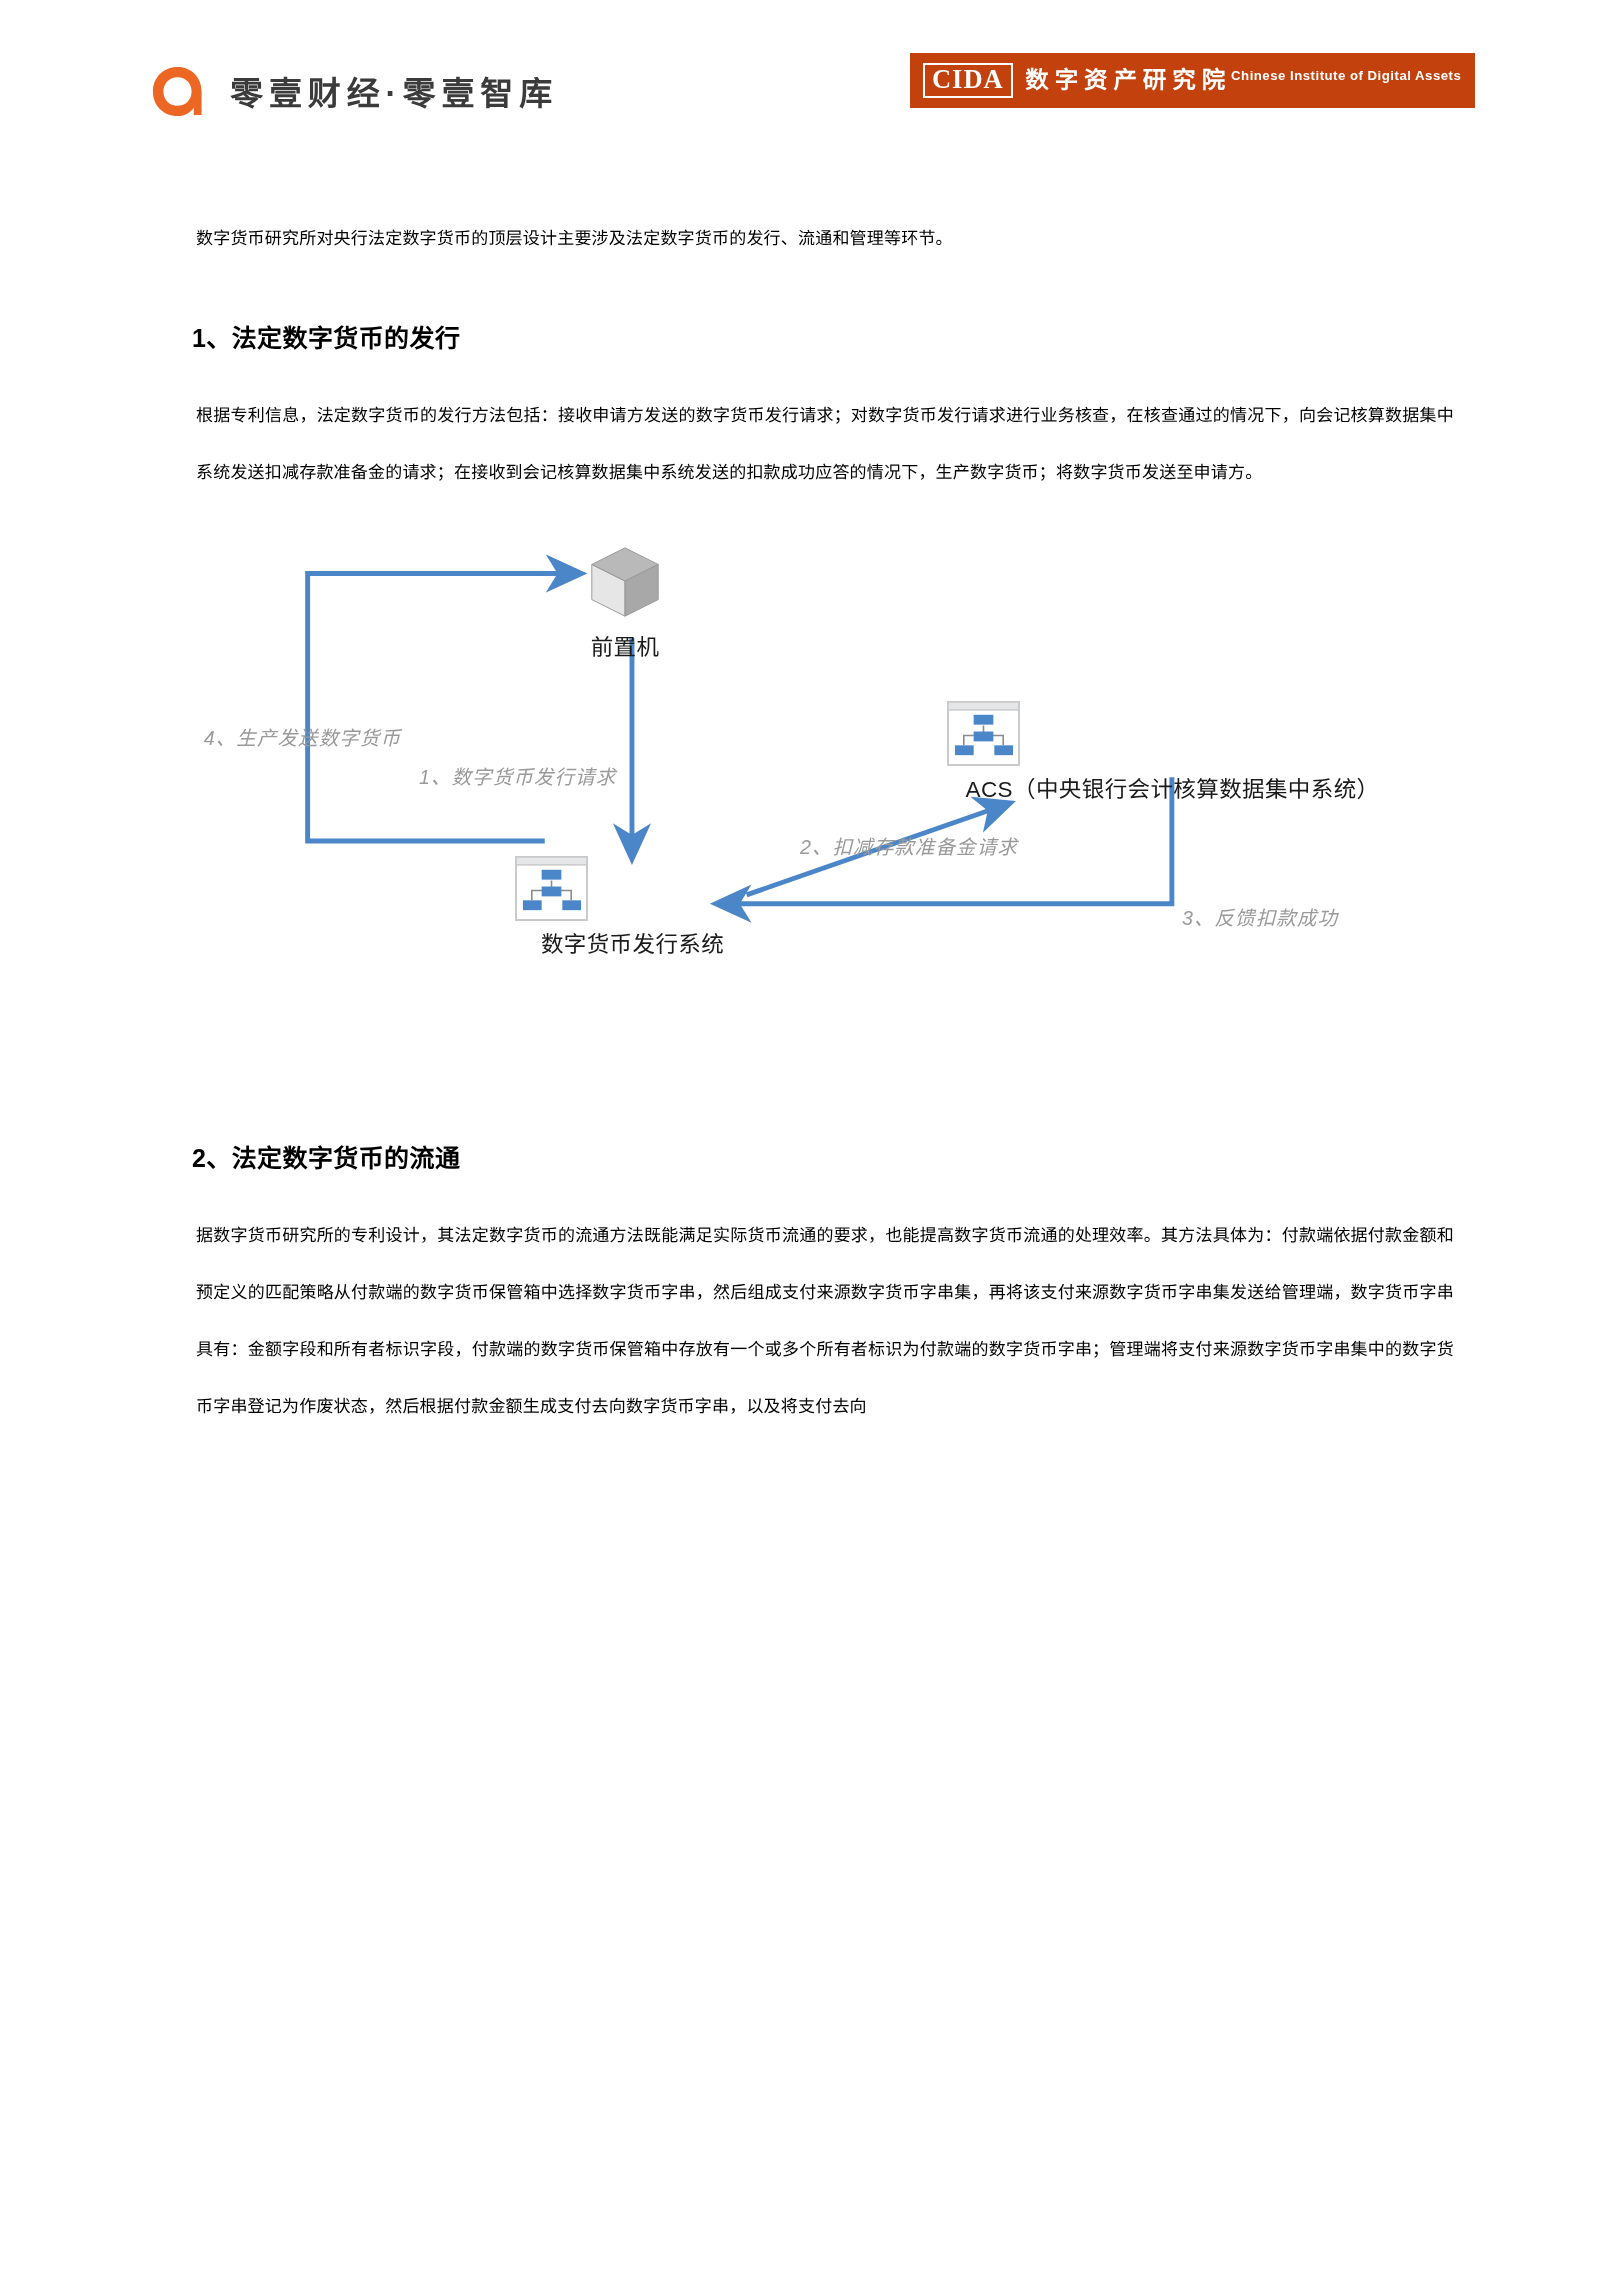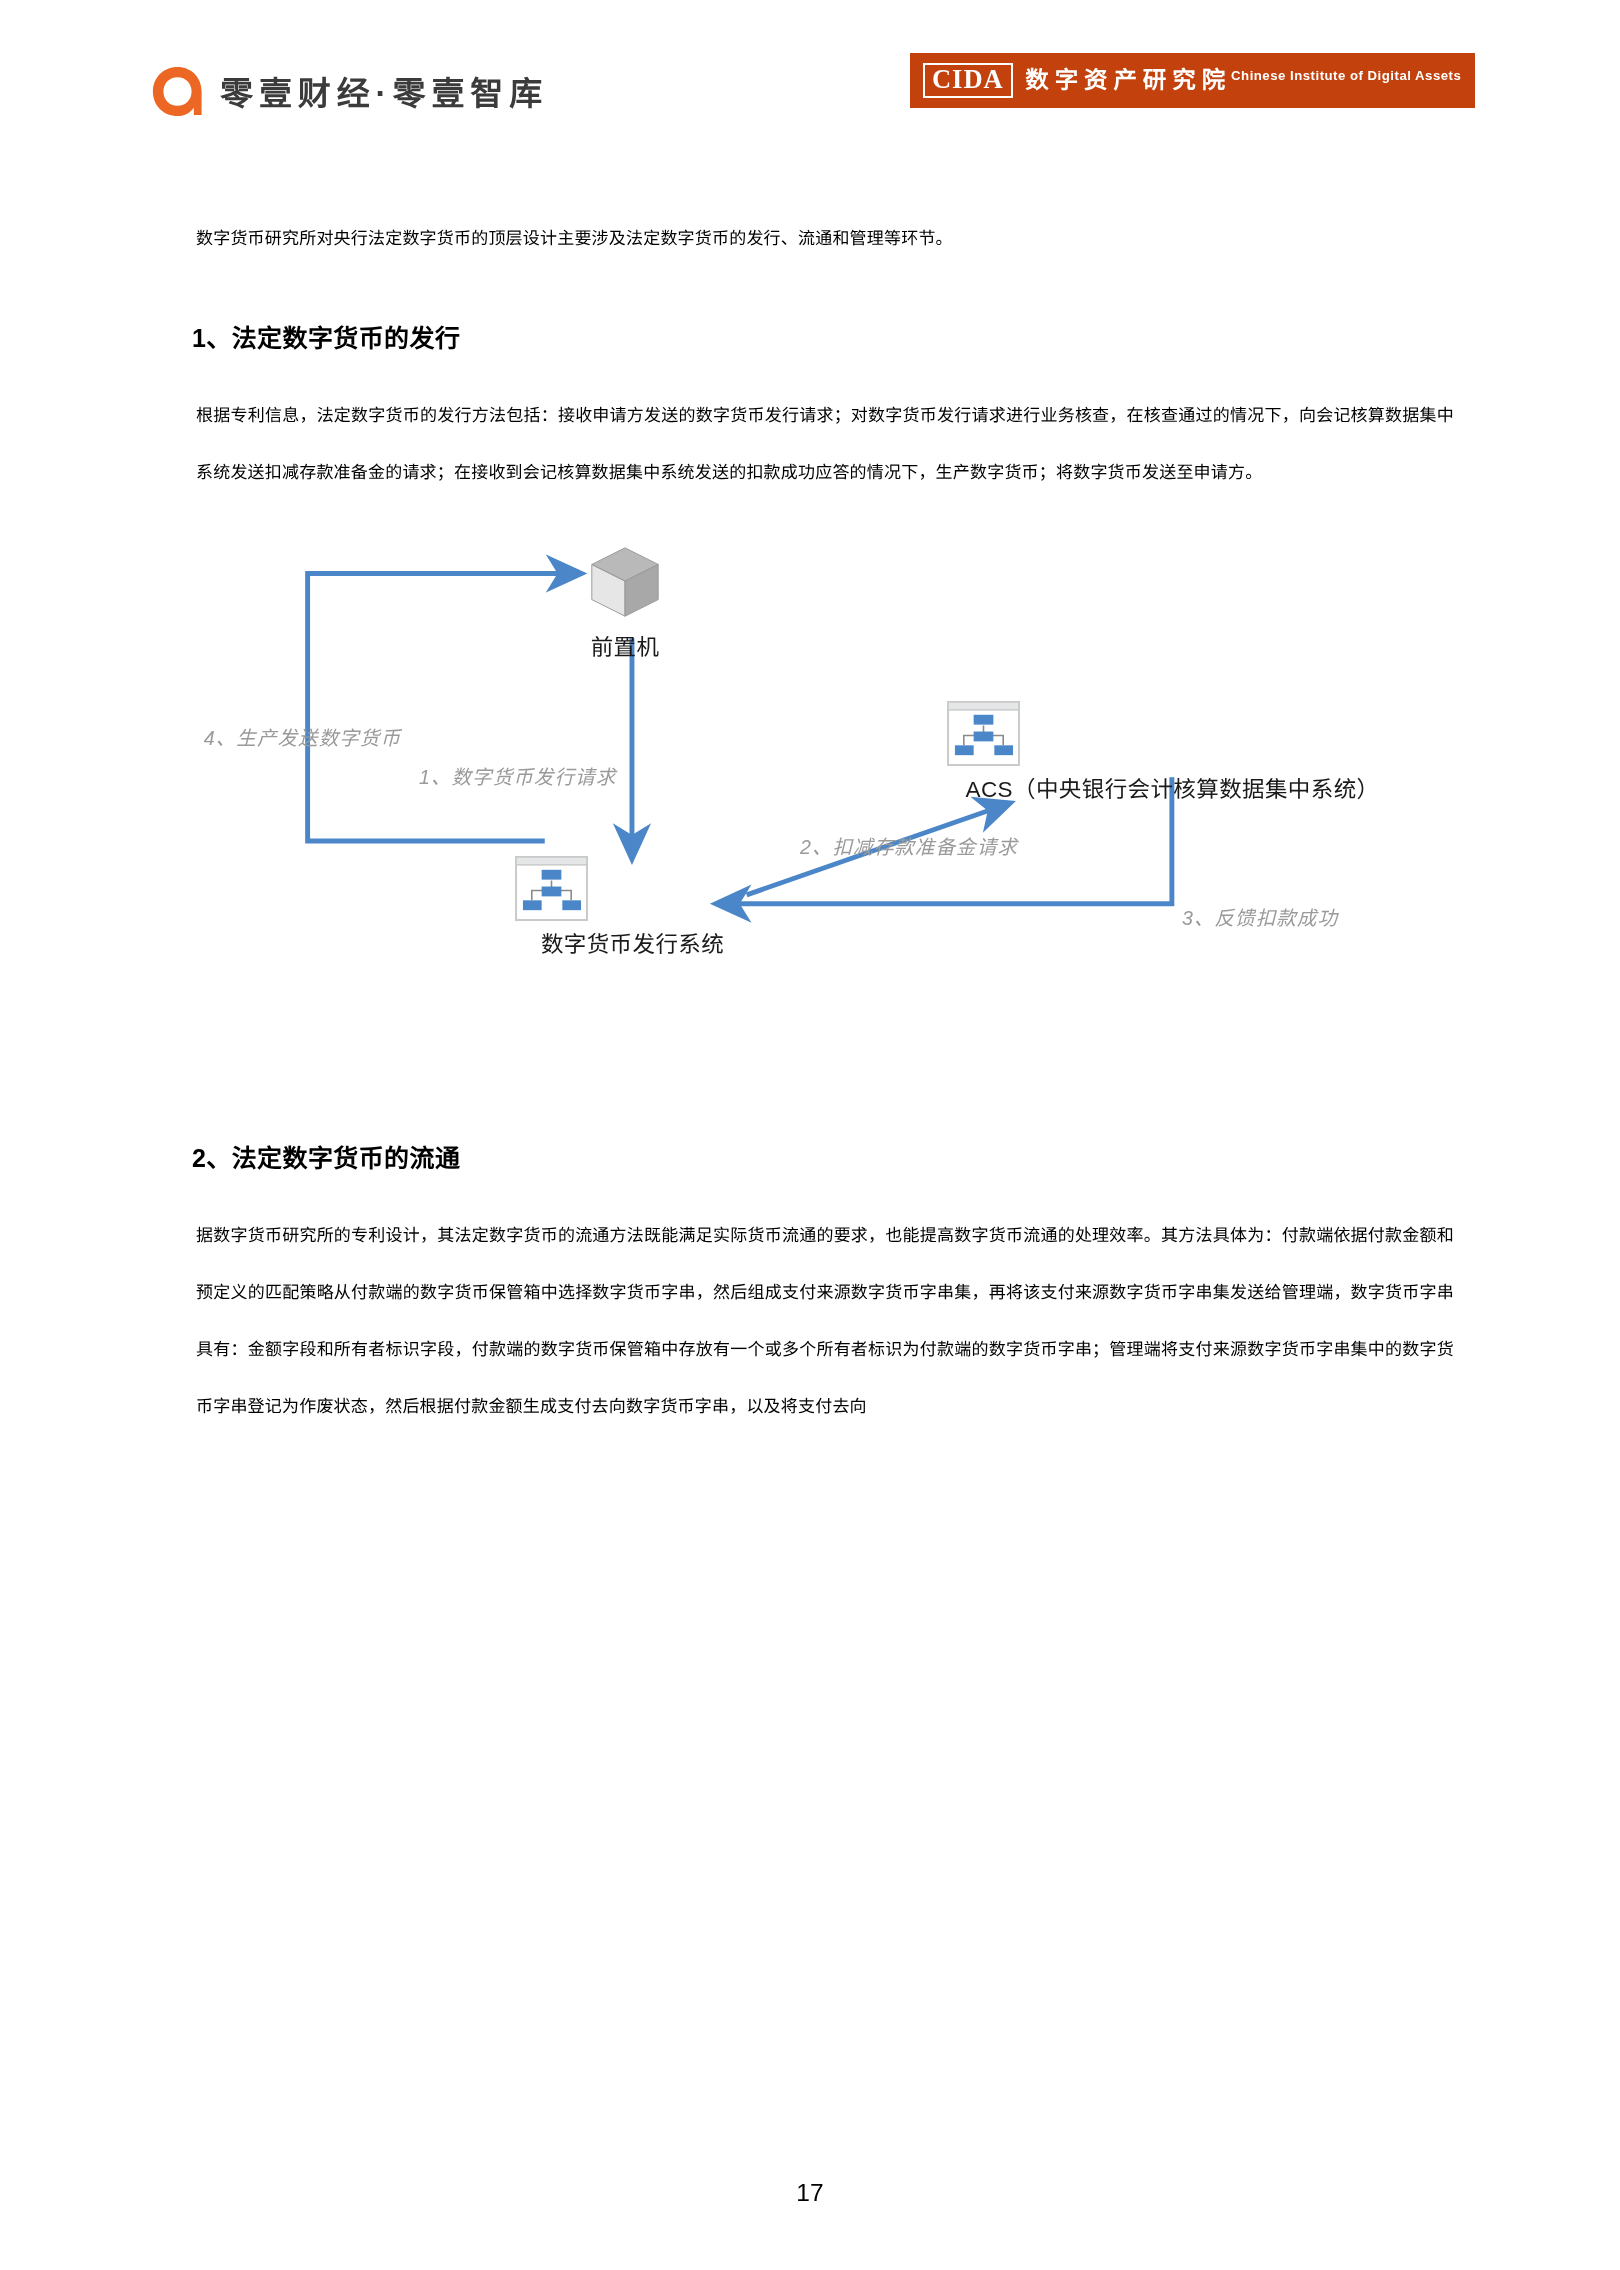--- a/index.html
+++ b/index.html
@@ -29,21 +29,21 @@
     left: 147px;
     right: 145px;
     height: 88px;
   }
   .brand-left {
     position: absolute;
     left: 0;
     top: 13.7px;
     display: flex;
     align-items: center;
-    gap: 12px;
+    gap: 22px;
   }
   .alpha-mark {
     width: 61px;
     height: 61px;
     position: relative;
     flex: none;
   }
   .alpha-mark svg { display: block; }
   .brand-left-text {
     font-size: 33px;
@@ -287,18 +287,15 @@
     <div class="sp-1"></div>
 
     <p class="h-sec">2、法定数字货币的流通</p>
 
     <div class="sp-2"></div>
 
     <p class="para">据数字货币研究所的专利设计，其法定数字货币的流通方法既能满足实际货币流通的要求，也能提高数字货币流通的处理效率。其方法具体为：付款端依据付款金额和预定义的匹配策略从付款端的数字货币保管箱中选择数字货币字串，然后组成支付来源数字货币字串集，再将该支付来源数字货币字串集发送给管理端，数字货币字串具有：金额字段和所有者标识字段，付款端的数字货币保管箱中存放有一个或多个所有者标识为付款端的数字货币字串；管理端将支付来源数字货币字串集中的数字货币字串登记为作废状态，然后根据付款金额生成支付去向数字货币字串，以及将支付去向</p>
 
   </div>
 
-  <div class="footer">
-    <span>17</span>
-  </div>
 
 </div>
 
 
 </body></html>

